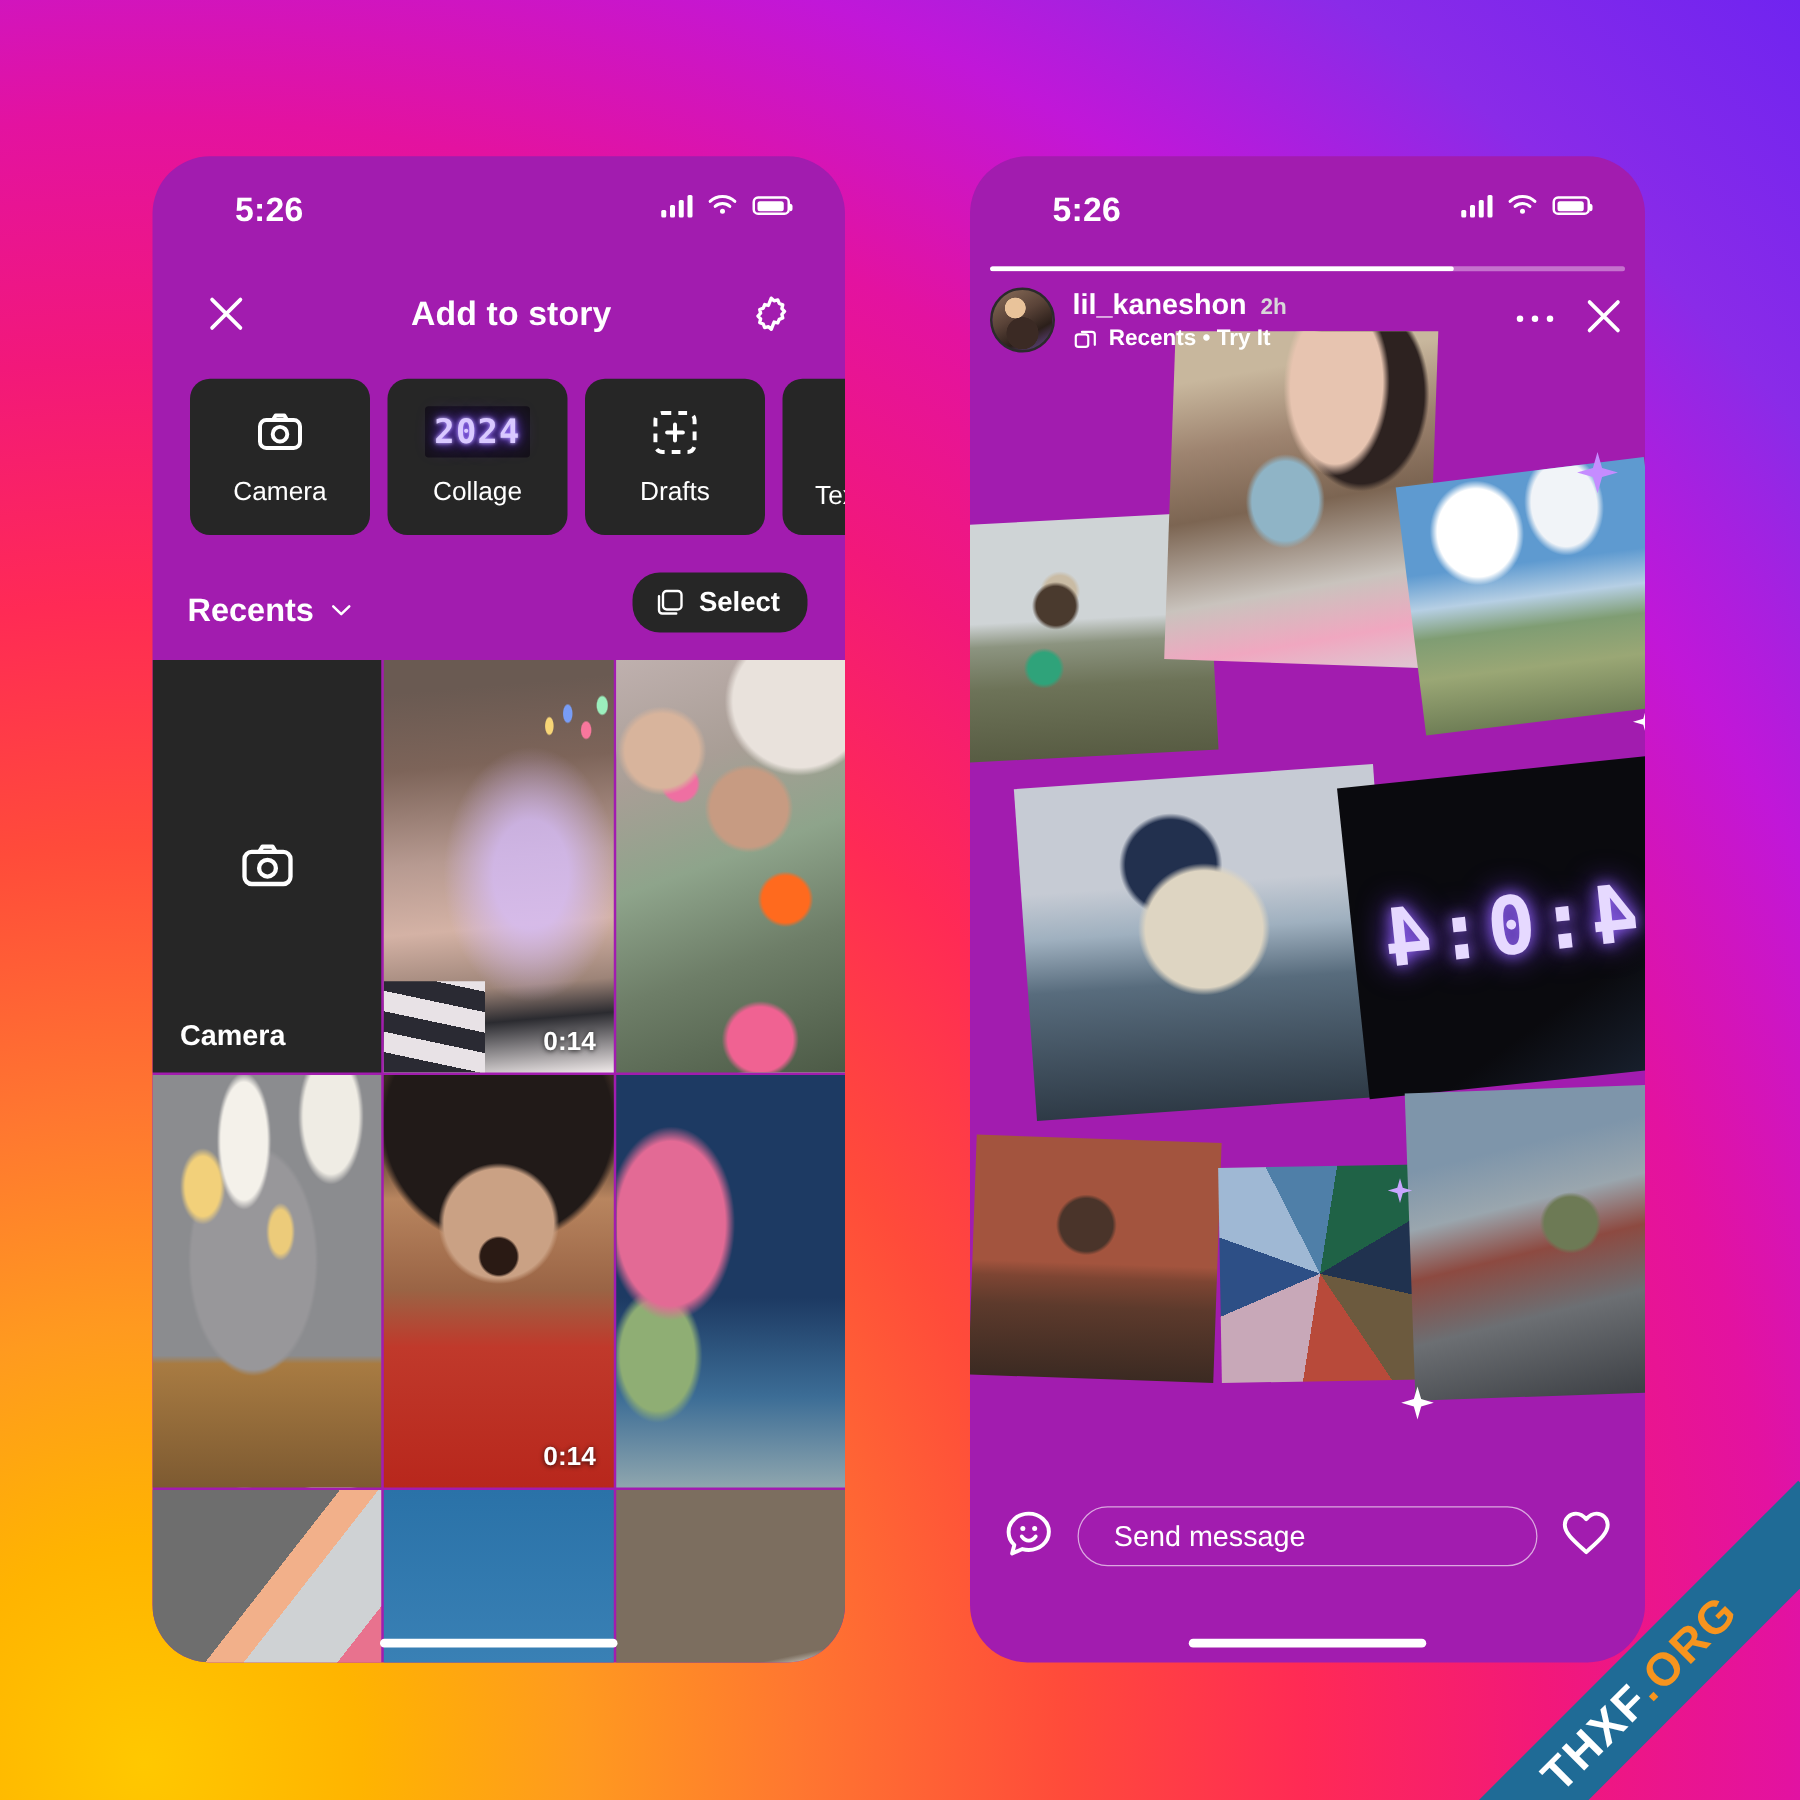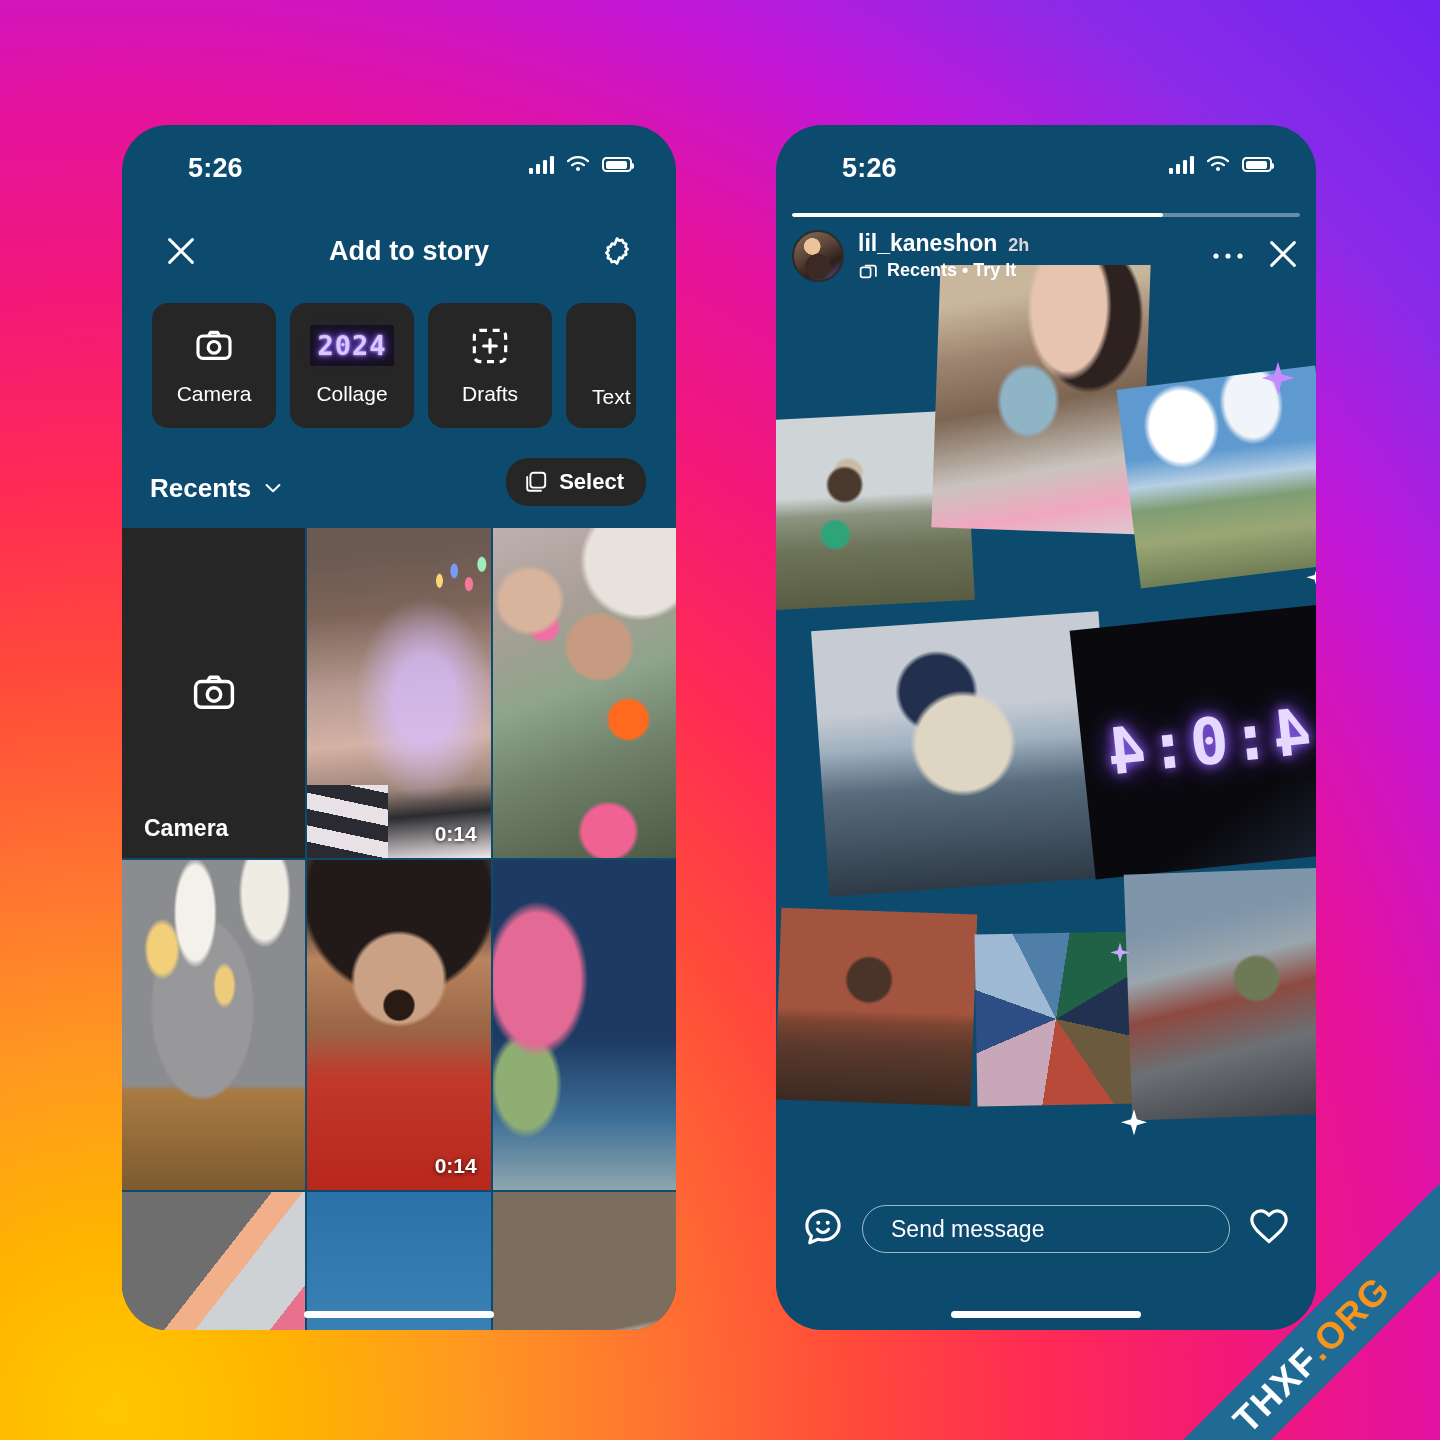--- a/index.html
+++ b/index.html
@@ -7,21 +7,21 @@
   body {
     font-family:"Liberation Sans", sans-serif;
     background:
       radial-gradient(circle at 8% 98%, #FFC800 0%, #FFB400 9%, #FF9A1F 18%, #FF7730 27%, #FF4B3A 38%, #FF2A55 48%, #F2187A 58%, #E312A0 68%, #C117D8 78%, #8A2BE8 88%, #7024F0 100%);
     position:relative;
   }
 
   
   .phone {
     position:absolute;
-    background:#0c4a6e;
+    background:#a21caf;
     border-radius:46px;
     overflow:hidden;
   }
   #phone-left  { left:122px; top:125px; width:554px; height:1205px; }
   #phone-right { left:776px; top:125px; width:540px; height:1205px; }
 
   .statusbar {
     height:78px; position:relative;
     display:flex; align-items:center;
     color:#fff;
@@ -56,21 +56,21 @@
     justify-content:space-between; padding:0 38px;
     color:#fff;
   }
   .nav-title { font-size:27px; font-weight:700; letter-spacing:.1px;margin-left:20px; }
   .icon-btn { width:42px; height:42px; display:flex; align-items:center; justify-content:center; }
 
   .tabstrip {
     display:flex; gap:14px; padding:0 30px; margin-top:4px;
   }
   .tab {
-    width:124px; height:125px; flex:0 0 auto;
+    width:144px; height:125px; flex:0 0 auto;
     background:#262626; border-radius:16px;
     display:flex; flex-direction:column;
     align-items:center; justify-content:center; gap:16px;
     color:#fff;
   }
   .tab-label { font-size:21px; font-weight:500; }
   .tab.clipped { width:70px; align-items:flex-start; padding-left:26px; overflow:hidden; }
   .tab.clipped .tab-label { white-space:nowrap; }
 
   .digital2024 {

